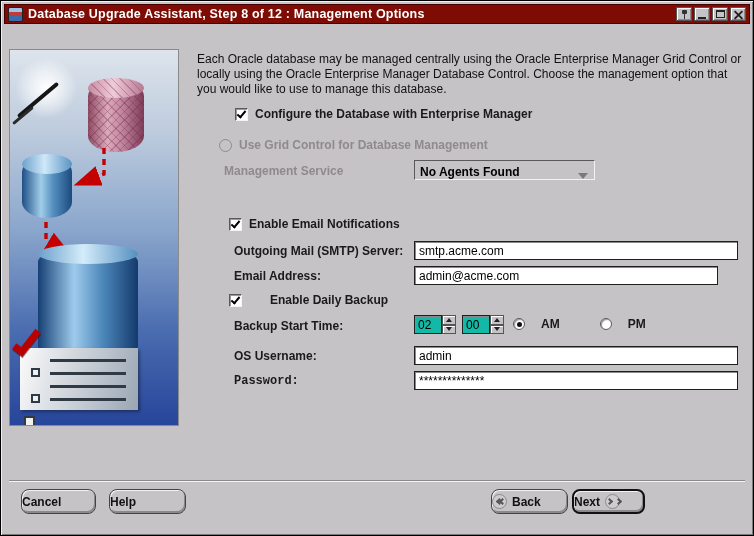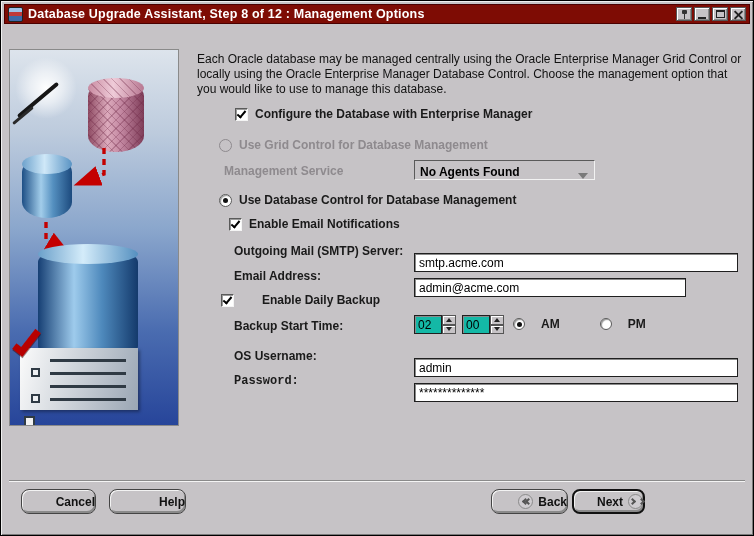--- a/index.html
+++ b/index.html
@@ -127,21 +127,21 @@
     box-shadow: inset 1px 1px 1px #9a9a9a;
     display:flex; align-items:center; justify-content:center; cursor:default;
   }
   .radio .dot { width:5px; height:5px; border-radius:50%; background:#111; }
   .radio.disabled { background:#c6c3c6; border-color:#8e8a8e; box-shadow:none; }
   .radio.small { width:12px; height:12px; }
 
   .tfield {
     height:19px; background:#fff; border:1px solid #1f1f1f;
     box-shadow: inset 1px 1px 0 #8a8a8a;
-    font-family:"Liberation Sans", sans-serif; font-size:12px; padding:0 4px; color:#000;margin-top:12px;
+    font-family:"Liberation Sans", sans-serif; font-size:12px; padding:0 4px; color:#000;
   }
 
   .dropdown {
     height:20px; width:181px; background:#c6c3c6;
     border-top:1px solid #5a5a5a; border-left:1px solid #5a5a5a;
     border-bottom:1px solid #f2f2f2; border-right:1px solid #f2f2f2;
     display:flex; align-items:flex-end; padding-left:5px; color:#000000; font-weight:bold;
   }
   .dd-arrow { margin-left:auto; margin-right:6px; width:0; height:0;
     border-left:5px solid transparent; border-right:5px solid transparent; border-top:6px solid #7a7a7a; }
@@ -156,21 +156,21 @@
   .tri-down { width:0; height:0; border-left:3px solid transparent; border-right:3px solid transparent; border-top:4px solid #222; }
 
   
   .separator { position:absolute; left:8px; right:8px; top:479px; height:2px;
     border-top:1px solid #8a8a8a; border-bottom:1px solid #f4f4f4; }
   .btn {
     position:absolute; top:488px; height:25px;
     background:#c6c3c6; border:1px solid #444; border-radius:8px;
     box-shadow: inset 1px 1px 0 #f2f2f2, inset -1px -2px 0 #8a8a8a;
     font-family:"Liberation Sans",sans-serif; font-size:12px; font-weight:bold; color:#111;
-    display:flex; align-items:center; justify-content:flex-end; gap:5px; cursor:default;
+    display:flex; align-items:center; justify-content:flex-start; gap:5px; cursor:default;
   }
   .btn.default { border:2px solid #111; }
   .chev-circle { width:15px; height:15px; border-radius:50%; border:1px solid #8a8a8a;
     display:flex; align-items:center; justify-content:center; gap:1px; background:#cfccd0; }
   .chev { width:5px; height:5px; }
   .chev.left  { border-left:2px solid #555; border-bottom:2px solid #555; transform:rotate(45deg);  margin-left:3px; }
   .chev.right { border-right:2px solid #555; border-top:2px solid #555; transform:rotate(45deg); margin-right:3px; }
 </style>
 </head>
 <body>
@@ -242,41 +242,35 @@
     <span class="radio disabled"></span>
     <span class="lbl disabled-text">Use Grid Control for Database Management</span>
   </div>
 
   <div class="abs lbl disabled-text" style="left:223px; top:163px;">Management Service</div>
   <div class="abs dropdown" style="left:413px; top:159px;">
     <span>No Agents Found</span>
     <span class="dd-arrow"></span>
   </div>
 
-  <div class="abs row" style="left:218px; top:192px;">
-    <span class="radio">
-        <span class="dot"></span>
-      </span>
-    <span class="lbl">Use Database Control for Database Management</span>
-  </div>
 
   <div class="abs row" style="left:228px; top:216px;">
     <span class="checkbox">
         <span class="check-icon"></span>
       </span>
     <span class="lbl">Enable Email Notifications</span>
   </div>
 
   <div class="abs lbl" style="left:233px; top:243px;">Outgoing Mail (SMTP) Server:</div>
   <input class="abs tfield" style="left: 413px; top: 240px; width: 324px;" value="smtp.acme.com">
 
   <div class="abs lbl" style="left:233px; top:268px;">Email Address:</div>
-  <input class="abs tfield" style="left: 413px; top: 265px; width: 272px;" value="admin@acme.com">
-
-  <div class="abs row" style="left:220px; top:292px;gap:28px;">
+  <input class="abs tfield" style="left: 413px; top: 265px; width: 304px;" value="admin@acme.com">
+
+  <div class="abs row" style="left:228px; top:292px;gap:28px;">
     <span class="checkbox">
         <span class="check-icon"></span>
       </span>
     <span class="lbl">Enable Daily Backup</span>
   </div>
 
   <div class="abs lbl" style="left:233px; top:318px;">Backup Start Time:</div>
   <div class="abs spinner" style="left:413px; top:314px;">
     <input class="spin-val" value="02" style="">
     <div class="spin-btns">

